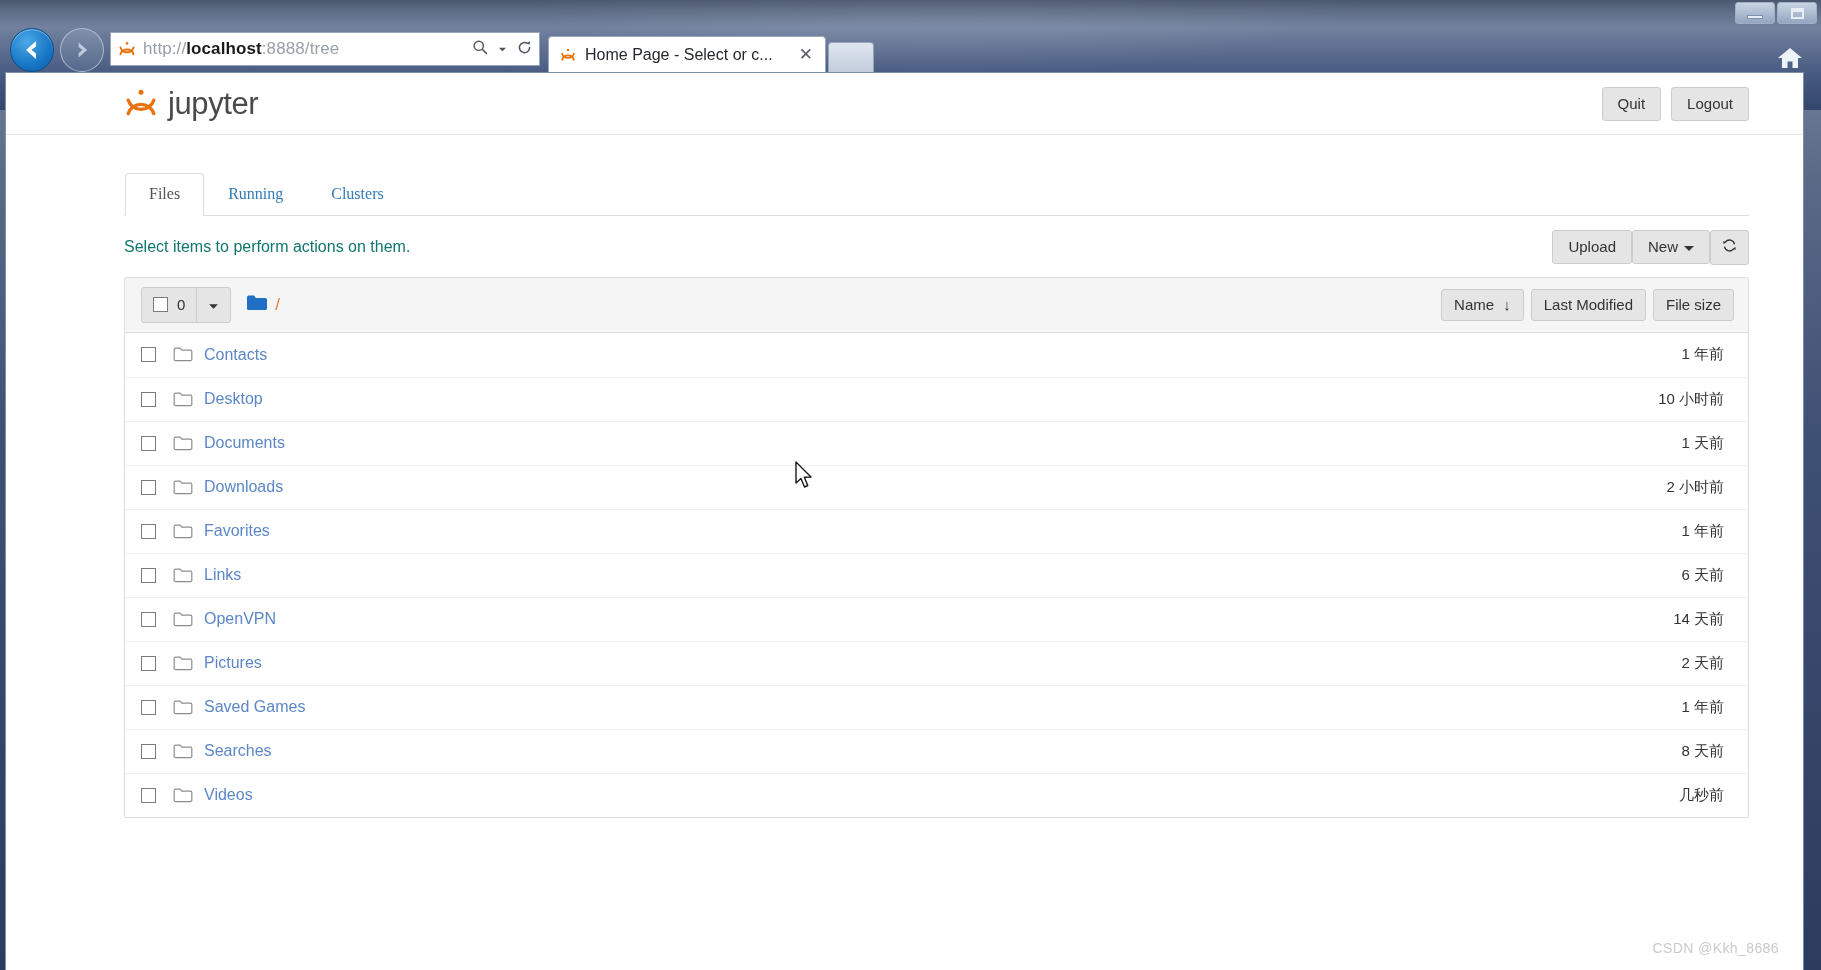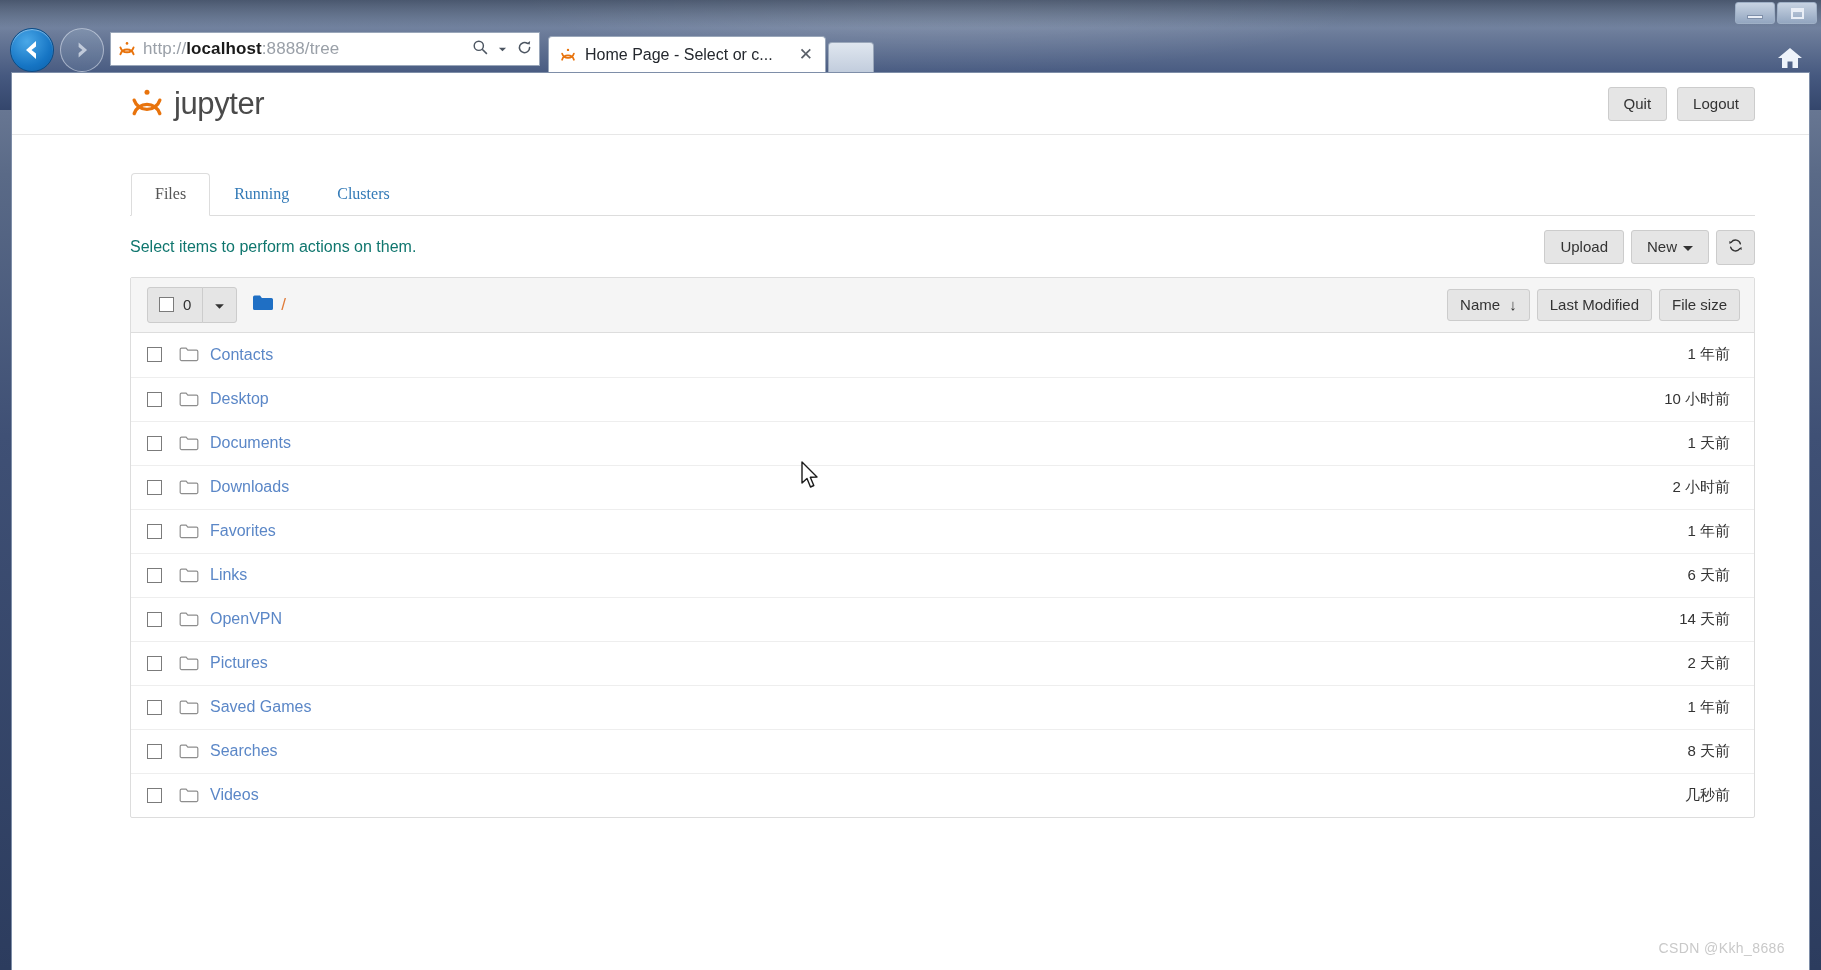--- a/index.html
+++ b/index.html
@@ -123,21 +123,21 @@
     margin-left:2px; cursor:pointer;
   }
   .home-icon {
     position:absolute; right:6px; top:24px;
     color:#f0f4fa; font-size:26px; cursor:pointer; line-height:1;
   }
 
   
   #viewport {
     position:absolute;
-    left:11px; top:72px;
+    left:5px; top:72px;
     width:1799px; height:898px;
     background:#fff;
     border:1px solid #7e8ea8;
     border-bottom:none;
     overflow:hidden;
     z-index:10;
   }
   .page-inner { position:relative; width:100%; height:100%; background:#fff; }
 
   
@@ -200,21 +200,21 @@
     border-color:#ddd #ddd #fff;
     cursor:default;
   }
 
   
   .list-toolbar {
     display:flex; align-items:center;
     padding: 14px 0 12px 0;
   }
   .toolbar-msg { font-size:16px; color:#0f766e; }
-  .toolbar-actions { margin-left:auto; display:flex; gap:7px; align-items:center; }
+  .toolbar-actions { margin-left:auto; display:flex; align-items:center; }
   .caret-dn {
     display:inline-block; width:0; height:0;
     border-left:5px solid transparent; border-right:5px solid transparent;
     border-top:5px solid #333; margin-left:6px; vertical-align:middle;
   }
   .btn-refresh { padding:7px 11px; display:flex; align-items:center; }
 
   
   .list-container {
     border:1px solid #ddd;

